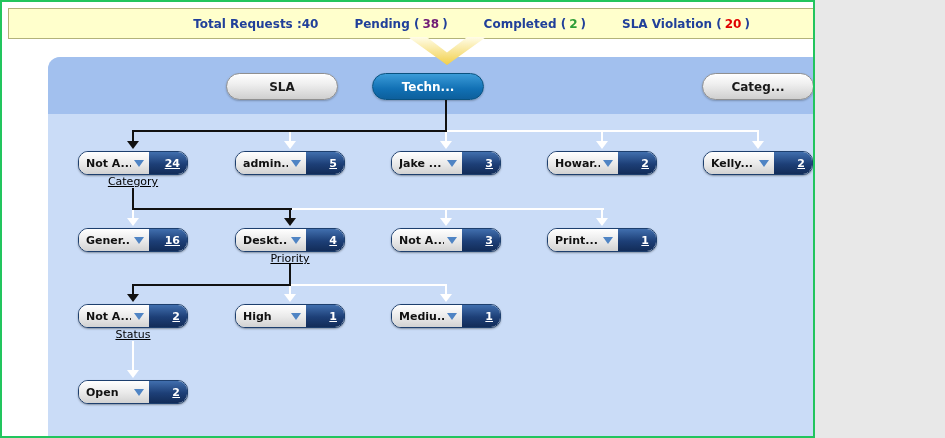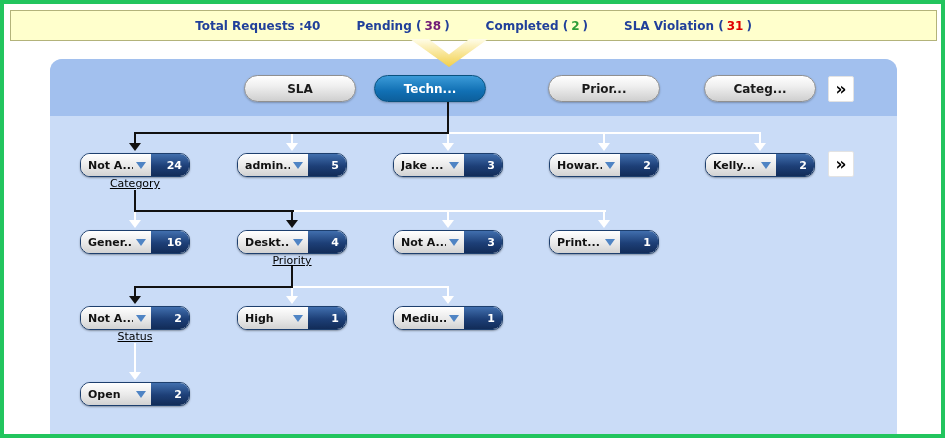--- a/index.html
+++ b/index.html
@@ -1,18 +1,18 @@
 <!DOCTYPE html>
 <html><head>
 <meta charset="utf-8">
 <style>
   html,body{margin:0;padding:0;background:#e8e8e8;}
   #screen{
-    position:relative;width:945px;height:438px;box-sizing:border-box;
-    border:4px solid #22c55e;background:#fff;overflow:hidden;
+    position:relative;width:815px;height:438px;box-sizing:border-box;
+    border:2px solid #22c55e;background:#fff;overflow:hidden;
     font-family:"DejaVu Sans","Liberation Sans",sans-serif;
   }
   
   .banner{
     position:absolute;left:6px;top:6px;width:927px;height:31px;box-sizing:border-box;
     background:#ffffcc;border:1px solid #b3b37a;
     display:flex;align-items:center;justify-content:center;gap:36px;
     font-size:12px;font-weight:700;
   }
   .banner .lbl{color:#21409a;}
@@ -55,21 +55,21 @@
     flex:1;display:flex;align-items:center;justify-content:space-between;
     padding:0 5px 0 7px;background:linear-gradient(#ffffff,#e9e9e9 55%,#d2d2d2);
     min-width:0;
   }
   .node-text{font-size:11px;font-weight:700;color:#111;white-space:nowrap;overflow:hidden;}
   .caret{width:0;height:0;border-left:5px solid transparent;border-right:5px solid transparent;border-top:7px solid #4f84c4;flex:none;margin-left:3px;}
   .node-count{
     width:38px;flex:none;display:flex;align-items:center;justify-content:flex-end;
     padding-right:7px;box-sizing:border-box;
     background:linear-gradient(#416fae,#1d3f77 55%,#122c58);
-    color:#fff;font-size:11px;font-weight:700;
+    color:#fff;font-size:11px;font-weight:700;text-decoration:underline;
   }
   .axis{
     position:absolute;width:90px;text-align:center;font-size:11px;color:#000;
     text-decoration:underline;cursor:pointer;
   }
   
   .ln{position:absolute;}
   .lnb{background:#111;}
   .lnw{background:#fff;}
   .ah{position:absolute;width:0;height:0;border-left:6px solid transparent;border-right:6px solid transparent;}
@@ -83,36 +83,33 @@
 
   <div class="banner">
     <span class="lbl">Total Requests :40</span>
     <span>
       <span class="lbl">Pending (</span><span class="val v-pending">38</span><span class="lbl">)</span>
     </span>
     <span>
       <span class="lbl">Completed (</span><span class="val v-completed">2</span><span class="lbl">)</span>
     </span>
     <span>
-      <span class="lbl">SLA Violation (</span><span class="val v-violation">31</span><span class="lbl">)</span>
+      <span class="lbl">SLA Violation (</span><span class="val v-violation">20</span><span class="lbl">)</span>
     </span>
   </div>
   <div class="chevron"></div>
 
   <div class="panel"></div>
   <div class="panel-head"></div>
 
-  <div class="tab" style="left:240px;top:71px">
+  <div class="tab" style="left:224px;top:71px">
       <span>SLA</span>
     </div>
   <div class="tab sel" style="left:370px;top:71px">
       <span>Techn...</span>
-    </div>
-  <div class="tab" style="left:544px;top:71px">
-      <span>Prior...</span>
     </div>
   <div class="tab" style="left:700px;top:71px">
       <span>Categ...</span>
     </div>
   <div class="morebtn" style="left:824px;top:72px">
       <span>»</span>
     </div>
 
   <div class="ln lnb" style="left:443px;top:98px;width:2px;height:33px"></div>
   <div class="ln lnw" style="left:443px;top:128px;width:314px;height:2px"></div>

